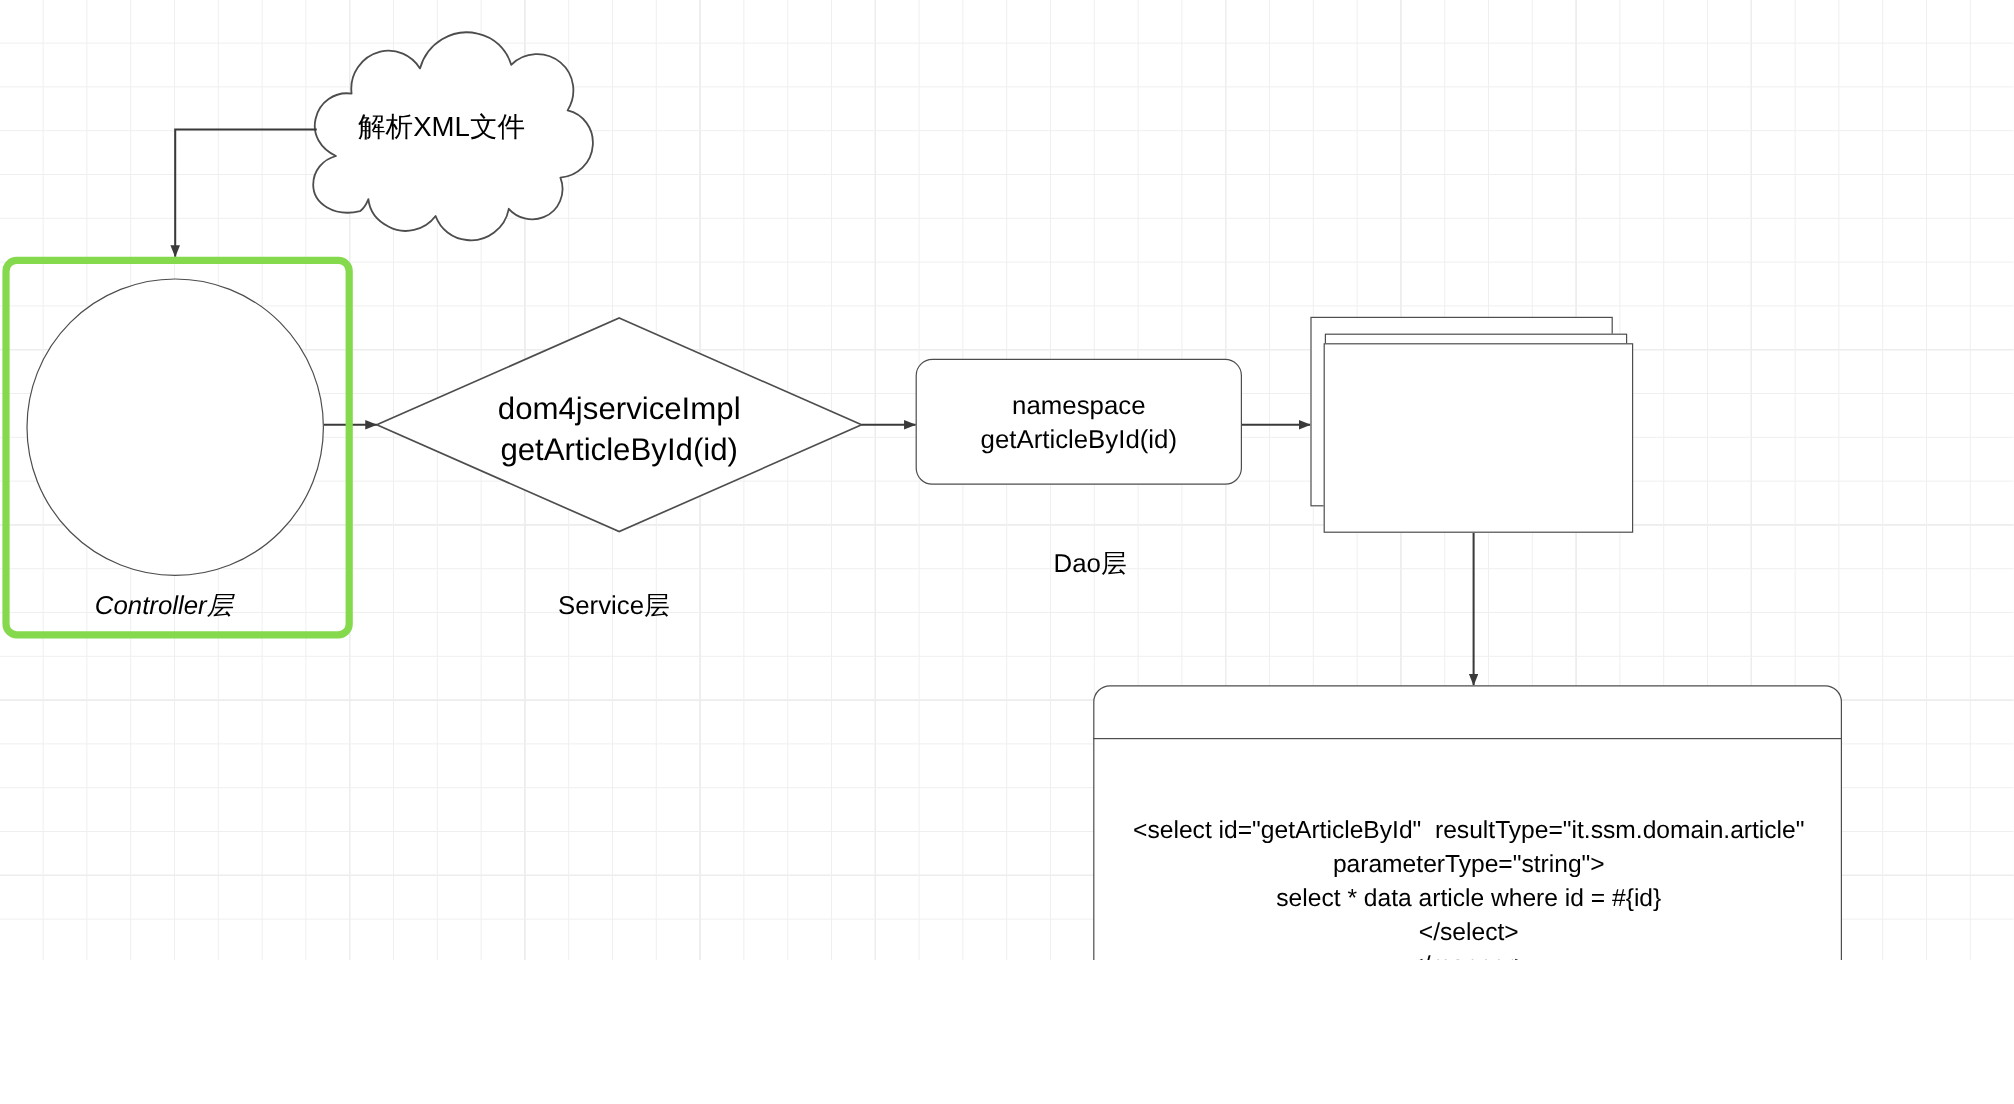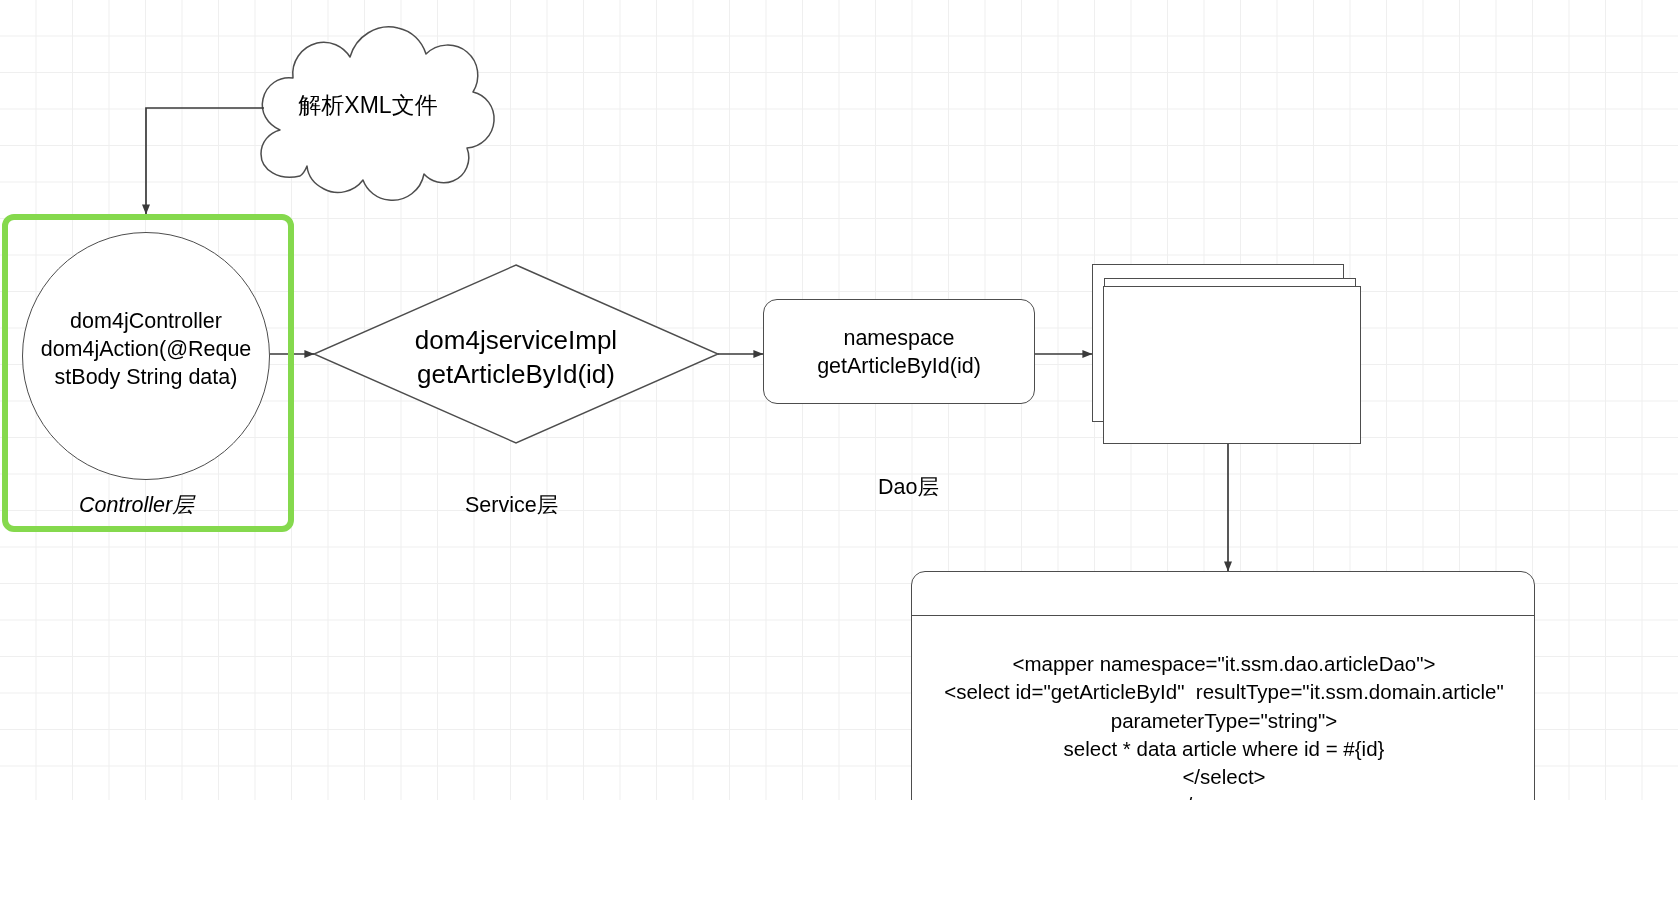--- a/index.html
+++ b/index.html
@@ -145,21 +145,21 @@
 
   
   .layer-caption {
     position: absolute;
     color: #000000;
     font-size: 21.5px;
     white-space: pre;
   }
   #caption-controller { left: 79px; top: 490px; font-style: italic; }
   #caption-service    { left: 465px; top: 490px; }
-  #caption-dao        { left: 878px; top: 455px; margin-top: 17px; }
+  #caption-dao        { left: 878px; top: 455px; }
 
   
   #xml-box {
     position: absolute;
     left: 911px;
     top: 571px;
     width: 624px;
     height: 277px;
     border: 1.6px solid #4d4d4d;
     border-radius: 14px;
@@ -245,32 +245,31 @@
     <g>
       <path d="M 1228 444 L 1228 571" fill="none" stroke="#3a3a3a" stroke-width="1.7" marker-end="url(#arrowFilled)"></path>
     </g>
   </svg>
 
   <div class="node-text" id="cloud-label">解析XML文件</div>
 
   <div id="controller-group"></div>
 
   <div id="controller-circle"></div>
-  <div class="node-text" id="controller-circle-label"><span>dom4jController</span><br><span>dom4jAction(@Reque</span><br><span>stBody String data)</span></div>
 
   <div class="node-text" id="diamond-label"><span>dom4jserviceImpl</span><br><span>getArticleById(id)</span></div>
 
   <div id="dao-box"></div>
   <div class="node-text" id="dao-box-label"><span>namespace</span><br><span>getArticleById(id)</span></div>
 
   <div class="stack-sheet" id="stack-back"></div>
   <div class="stack-sheet" id="stack-mid"></div>
   <div class="stack-sheet" id="stack-front"></div>
 
   <div class="layer-caption" id="caption-controller">Controller层</div>
   <div class="layer-caption" id="caption-service">Service层</div>
   <div class="layer-caption" id="caption-dao">Dao层</div>
 
   <div id="xml-box"></div>
   <div id="xml-box-divider"></div>
-  <div id="xml-code"><span>&lt;mapper namespace="it.ssm.dao.articleDao"&gt;</span><br><span>&lt;select id="getArticleById"  resultType="it.ssm.domain.article"</span><br><span>parameterType="string"&gt;</span><br><span>select * data article where id = #{id}</span><br><span>&lt;/select&gt;</span><br><span>&lt;/mapper&gt;</span></div>
+  <div id="xml-code"><br><span>&lt;select id="getArticleById"  resultType="it.ssm.domain.article"</span><br><span>parameterType="string"&gt;</span><br><span>select * data article where id = #{id}</span><br><span>&lt;/select&gt;</span><br><span>&lt;/mapper&gt;</span></div>
 
 </div>
 
 </body></html>

